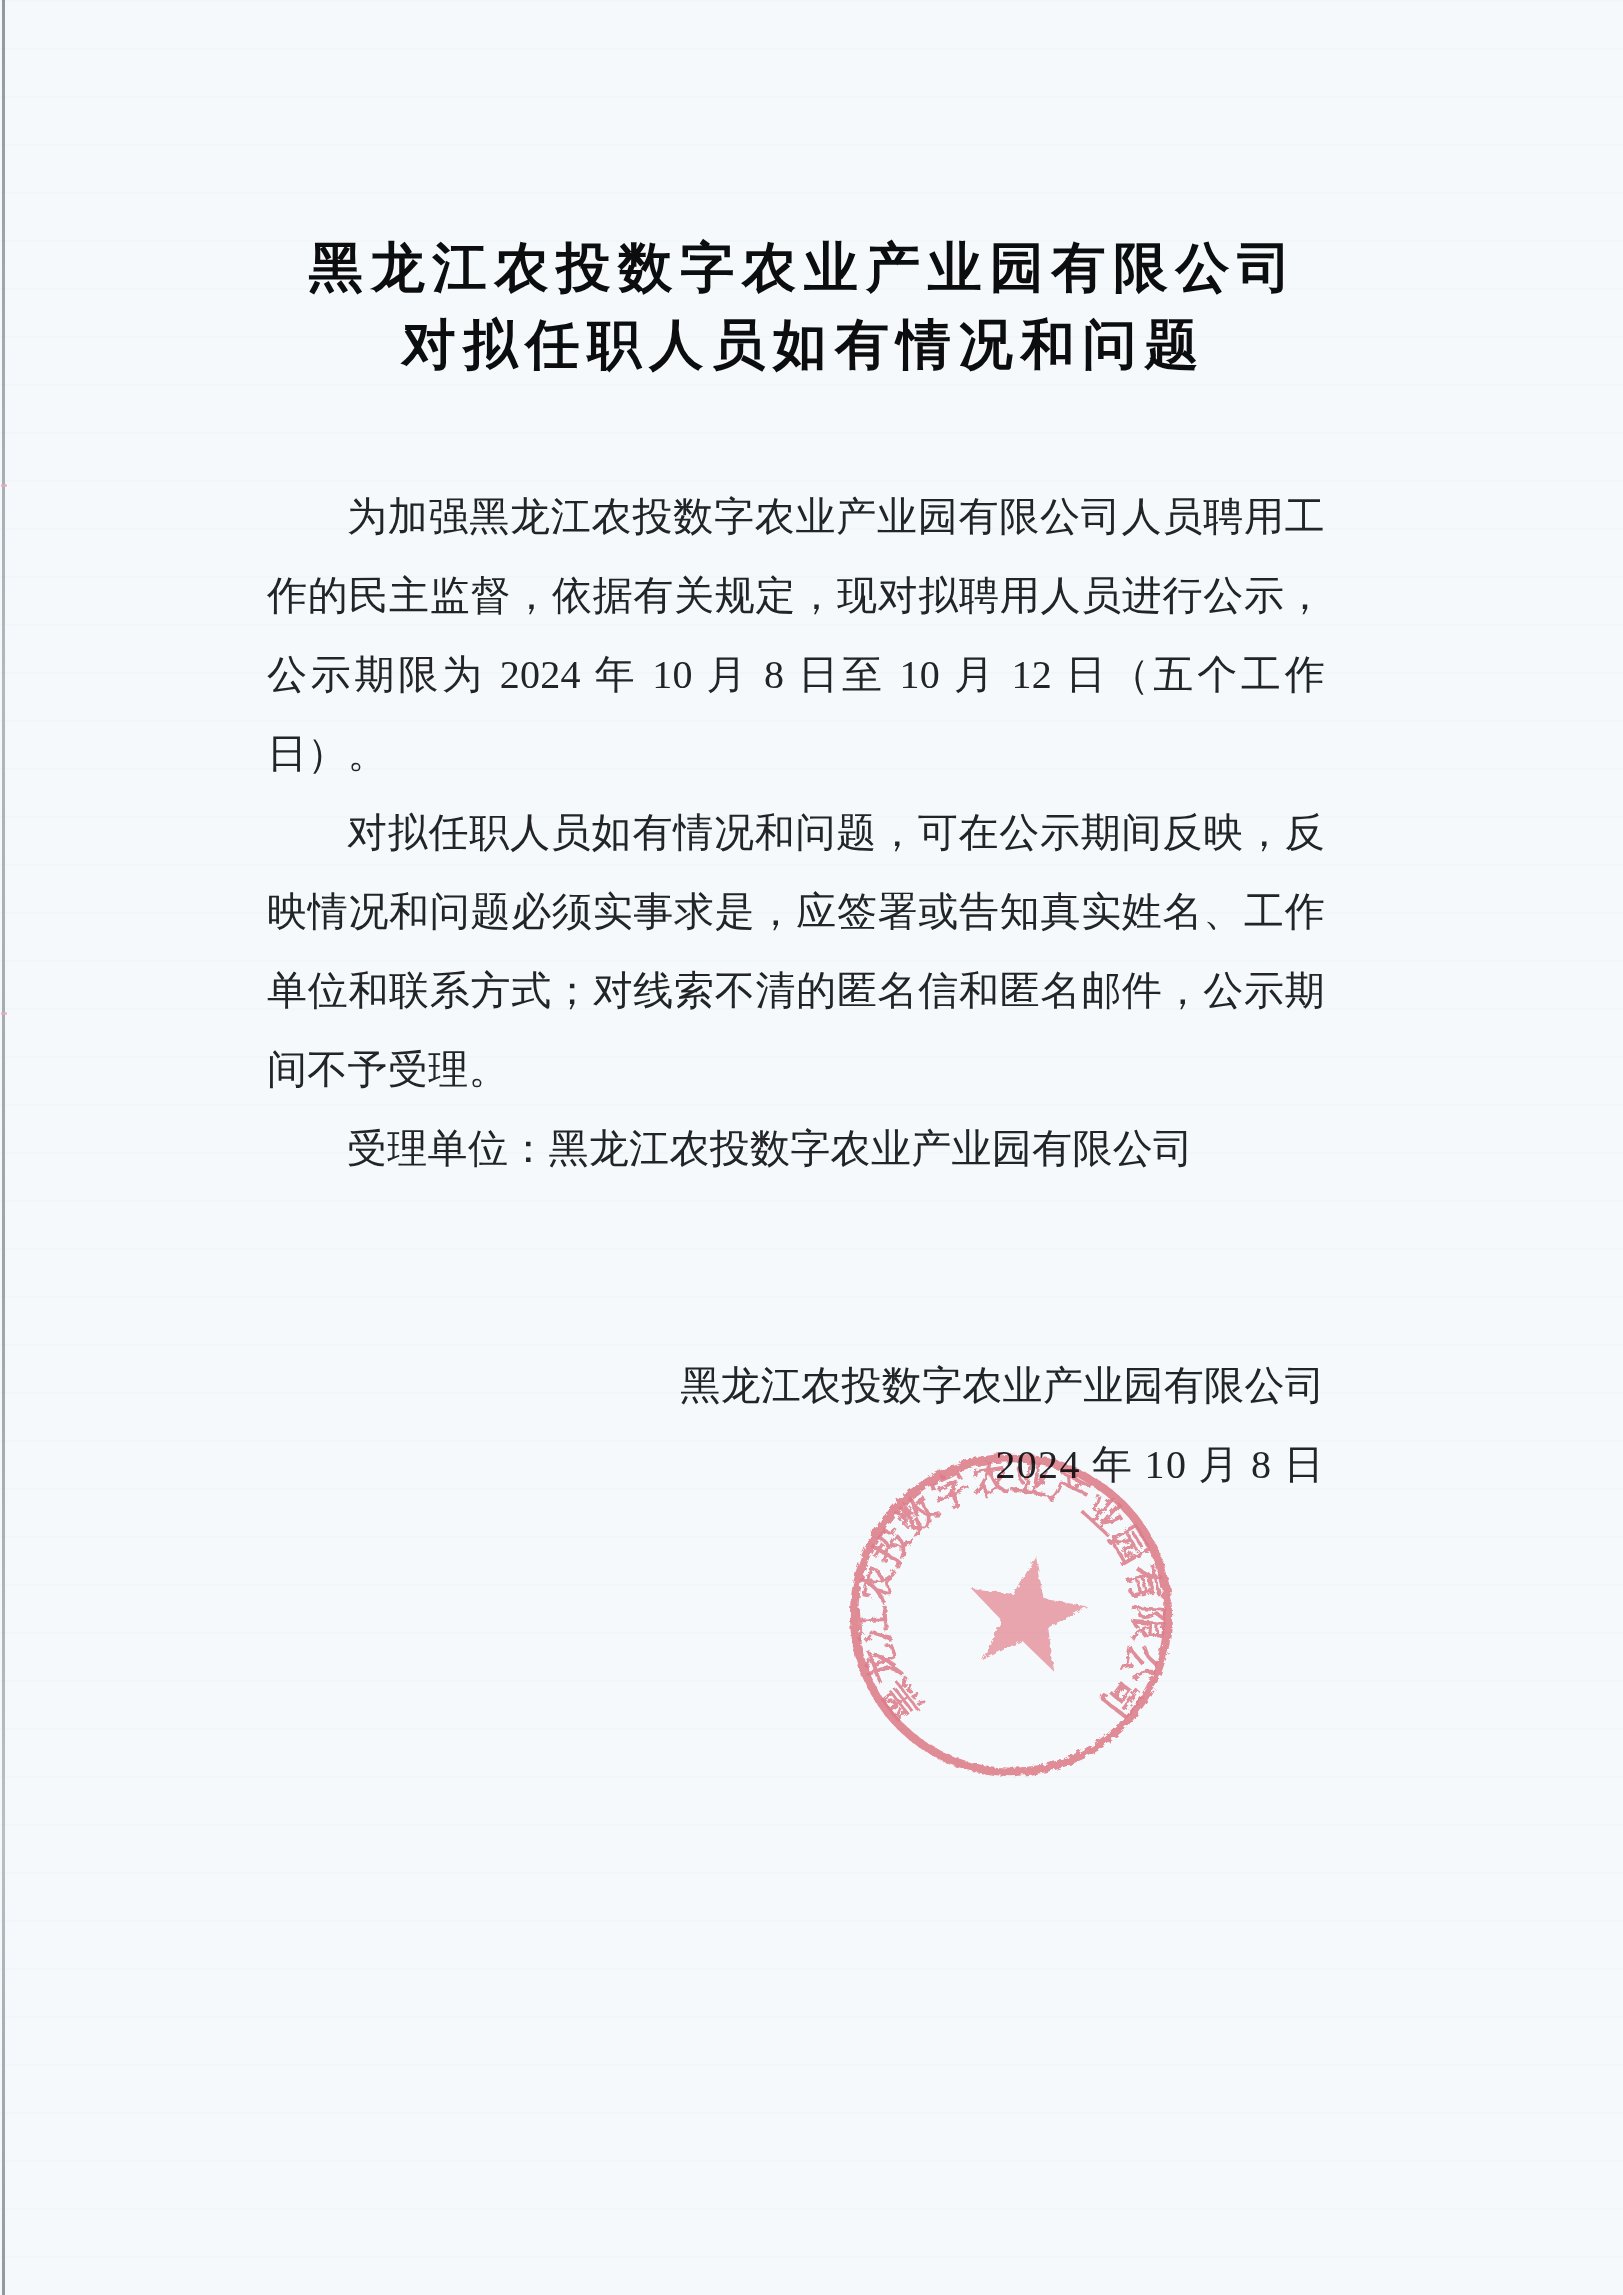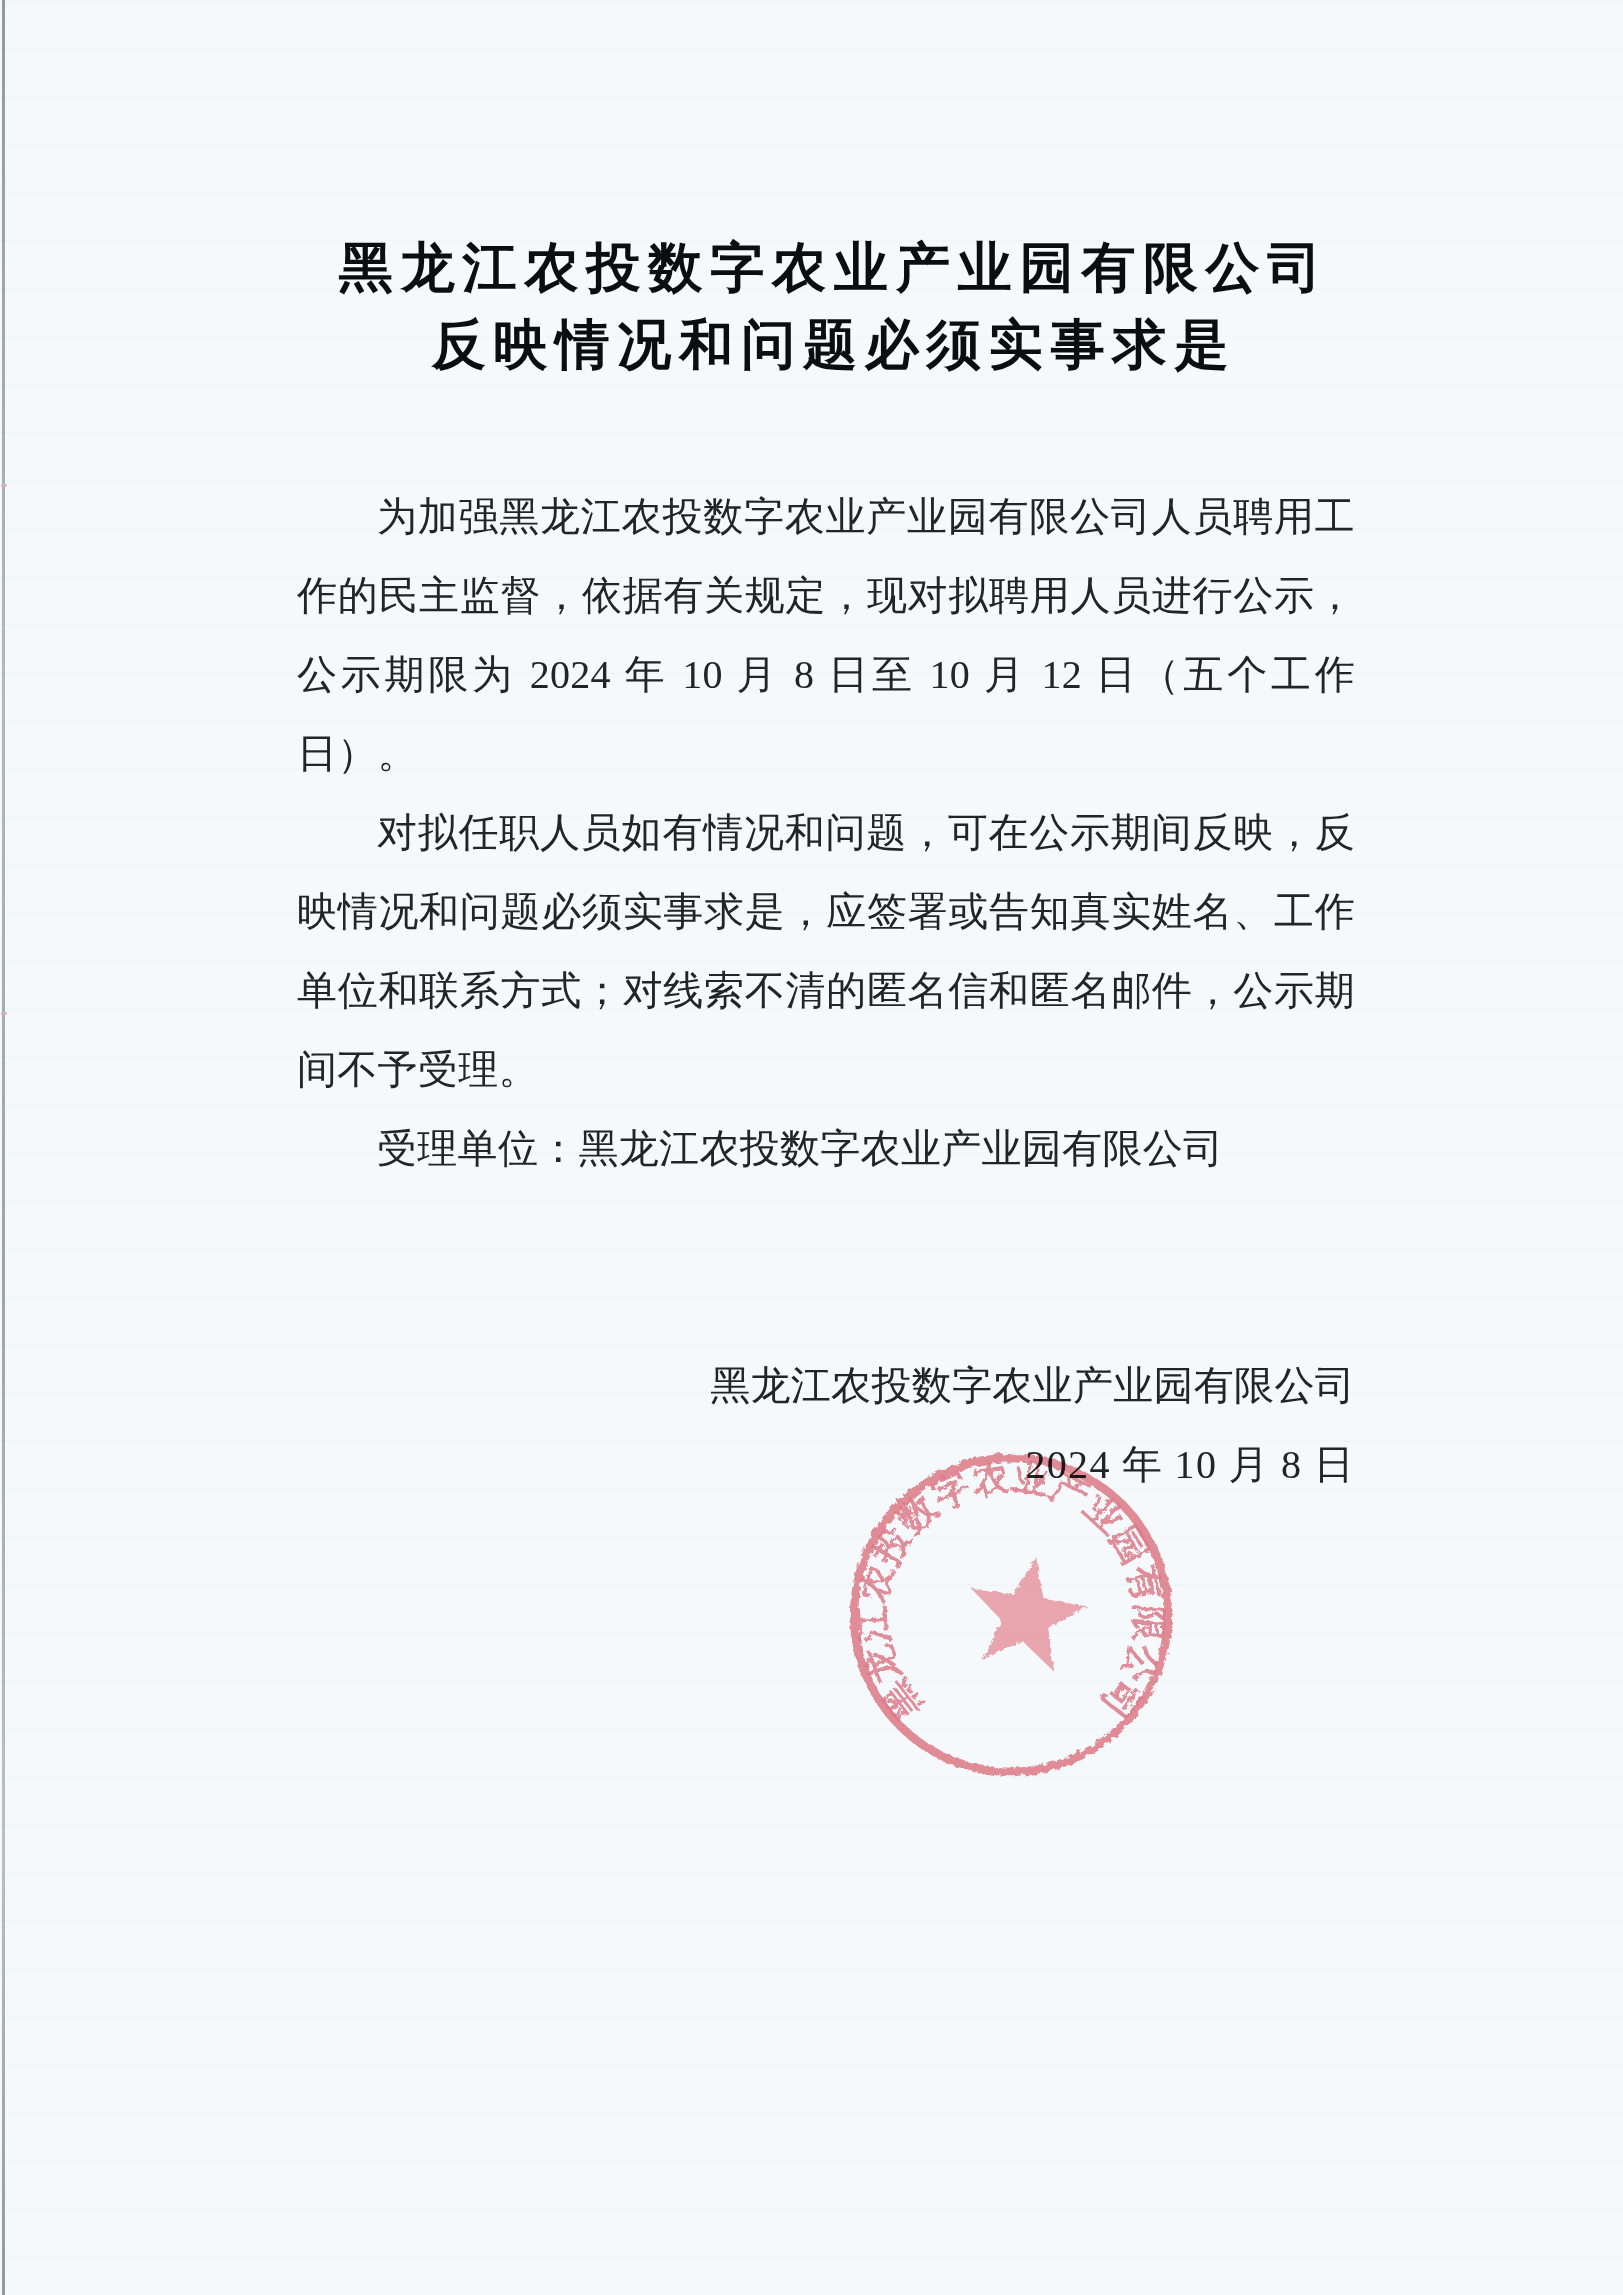--- a/index.html
+++ b/index.html
@@ -30,21 +30,21 @@
     position:absolute;
     width:5.9px; height:2.6px;
     background:#e9a9b4;
     border-radius:1.3px;
     opacity:.8;
   }
   .speck-1{left:0.7px; top:484px;}
   .speck-2{left:0.7px; top:1012px;}
   .doc{
     position:absolute;
-    left:297px;
+    left:267px;
     top:0;
     width:1074px;
   }
   .title{
     margin:230px 0 0 0;
     text-align:center;
     font-size:54px;
     font-weight:700;
     line-height:77px;
     letter-spacing:7.9px;
@@ -99,21 +99,21 @@
 <div class="page">
 
   <div class="scan-edge"></div>
   <div class="scan-speck speck-1"></div>
   <div class="scan-speck speck-2"></div>
 
   <div class="doc">
 
     <h1 class="title">
       <span class="title-line">黑龙江农投数字农业产业园有限公司</span>
-      <span class="title-line">反映情况和问题必须实事求是</span>
+      <span class="title-line">对拟任职人员如有情况和问题</span>
     </h1>
 
     <div class="body-text">
       <p class="paragraph">为加强黑龙江农投数字农业产业园有限公司人员聘用工作的民主监督，依据有关规定，现对拟聘用人员进行公示，公示期限为 2024 年 10 月 8 日至 10 月 12 日（五个工作日）。</p>
       <p class="paragraph">对拟任职人员如有情况和问题，可在公示期间反映，反映情况和问题必须实事求是，应签署或告知真实姓名、工作单位和联系方式；对线索不清的匿名信和匿名邮件，公示期间不予受理。</p>
 
       <p class="contact-line"><span>受理单位：</span><span>黑龙江农投数字农业产业园有限公司</span></p>
 
       <div class="signature">
         <div class="signature-inner">

